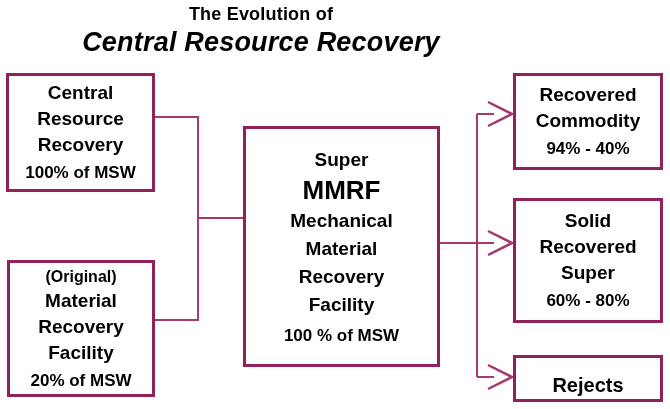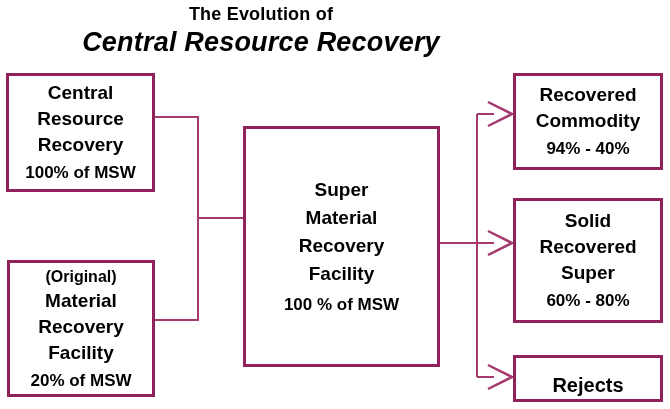--- a/index.html
+++ b/index.html
@@ -96,20 +96,22 @@
   <div class="box" id="box-bl">
     <div class="ln-sm">(Original)</div>
     <div class="ln">Material</div>
     <div class="ln">Recovery</div>
     <div class="ln">Facility</div>
     <div class="note">20% of MSW</div>
   </div>
 
   <div class="box" id="box-c">
     <div class="ln">Super</div>
+    <div class="ln-xl">MMRF</div>
+    <div class="ln">Mechanical</div>
     <div class="ln">Material</div>
     <div class="ln">Recovery</div>
     <div class="ln">Facility</div>
     <div class="note">100 % of MSW</div>
   </div>
 
   <div class="box" id="box-tr">
     <div class="ln">Recovered</div>
     <div class="ln">Commodity</div>
     <div class="note">94% - 40%</div>

